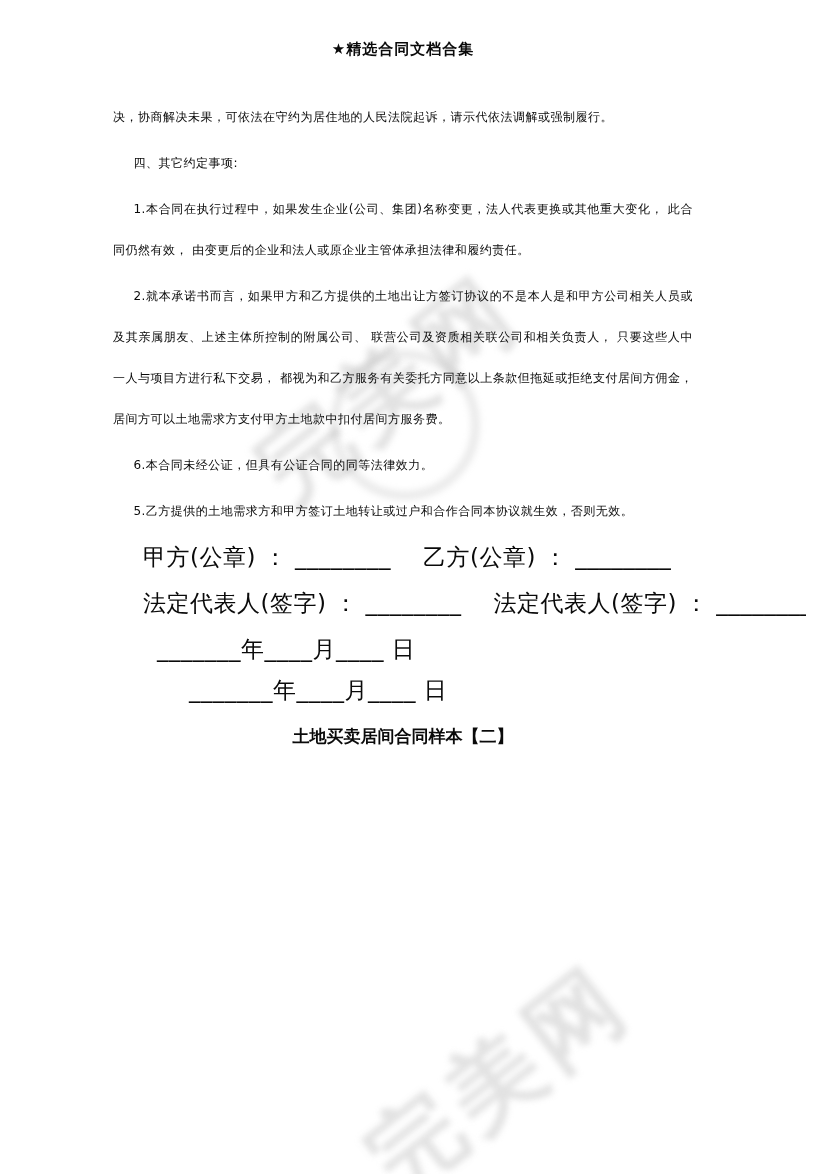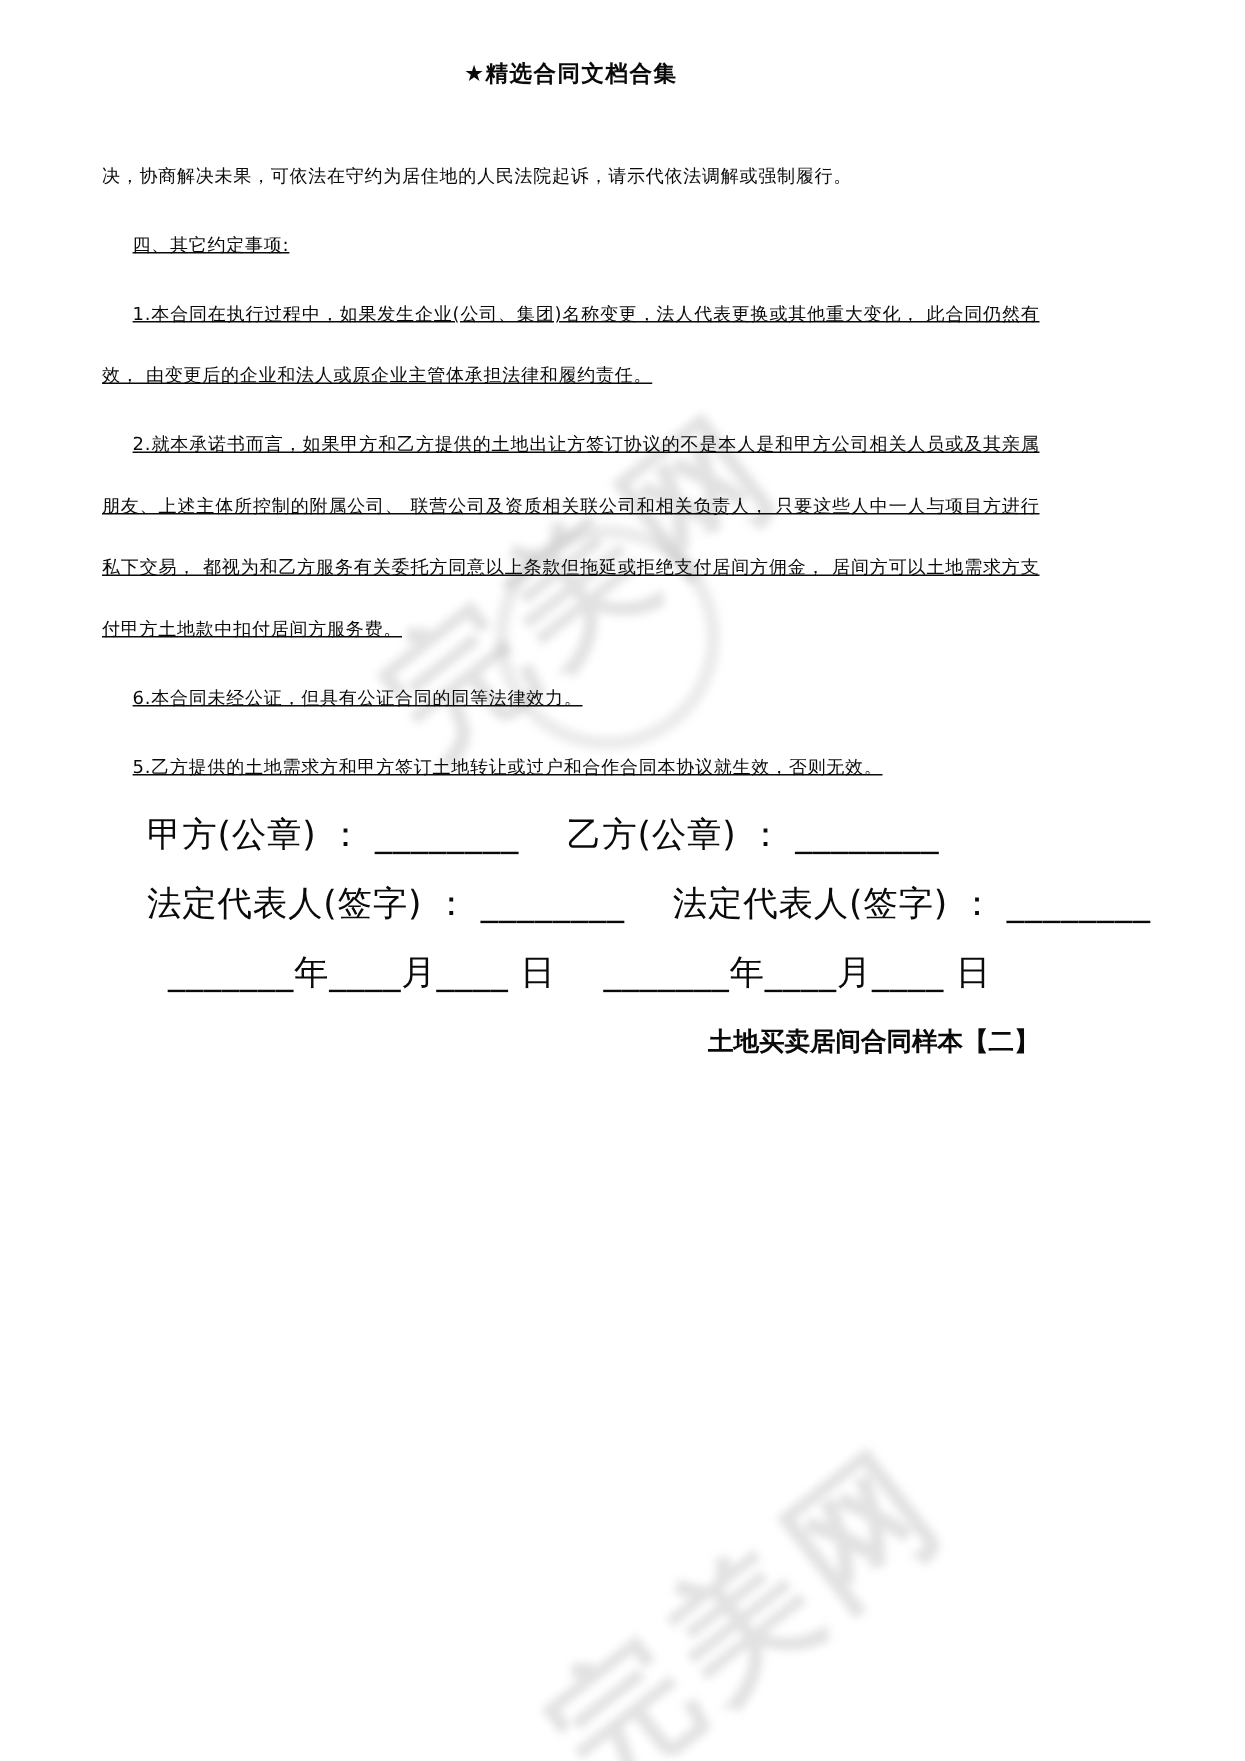--- a/index.html
+++ b/index.html
@@ -7,55 +7,55 @@
   body {
     width: 830px; height: 1174px;
     font-family: "DejaVu Sans", "Liberation Sans", sans-serif;
     color: #0a0a0a;
     position: relative;
   }
   .page {
     position: relative;
     width: 806px; height: 1174px;
     background: #ffffff;
-    padding: 40px 113px 0 68px;
+    padding: 40px 113px 0 113px;
     overflow: hidden;
   }
   .doc-header {
     text-align: center;
     font-size: 15px;
     font-weight: bold;
     letter-spacing: 1px;
     margin-bottom: 38px;
     position: relative;
     z-index: 2;
   }
   .doc-body { position: relative; z-index: 2; }
   .para {
     font-size: 12px;
     line-height: 41px;
     text-align: justify;
     word-break: break-all;
     letter-spacing: 0.5px;
     margin-bottom: 5px;
   }
-  .indent { text-indent: 1.7em; text-decoration: underline; }
+  .indent { text-indent: 1.7em; }
   .sig-row {
     display: flex;
     font-size: 23px;
     line-height: 41px;
     letter-spacing: 0.5px;
     margin-left: 30px;
     margin-bottom: 5px;
     white-space: nowrap;
   }
   .sig-row > span + span { margin-left: 32px; }
-  .date-row { margin-left: 44px; }
+  .date-row { margin-left: 44px; flex-direction: column; }
   .footer-title {
-    text-align: right;
+    text-align: center;
     font-weight: bold;
     font-size: 17px;
     line-height: 41px;
     margin-top: 2px;
     position: relative;
     z-index: 2;
   }
   .watermark {
     position: absolute;
     z-index: 1;

